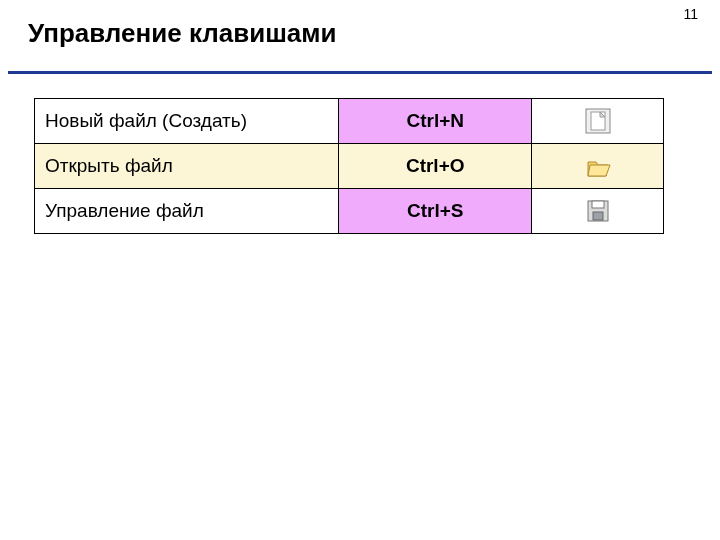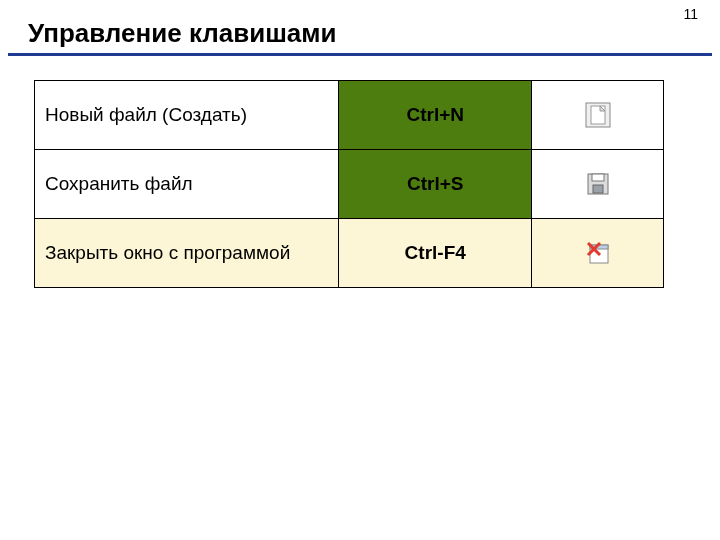--- a/index.html
+++ b/index.html
@@ -16,41 +16,41 @@
     position: absolute;
     top: 6px;
     right: 22px;
     font-size: 14px;
     color: #000;
   }
   .title {
     font-size: 26px;
     font-weight: bold;
     color: #000;
-    padding: 18px 0 4px 28px;
+    padding: 18px 0 22px 28px;
   }
   .title-rule {
     height: 3px;
     background: #1f3a93;
     margin: 0 8px 24px 8px;
   }
   table.shortcut-table {
     border-collapse: collapse;
     margin-left: 34px;
     width: 630px;
   }
   table.shortcut-table td {
     border: 1px solid #000;
-    padding: 20px 10px;
+    padding: 8px 10px;
     font-size: 19px;
     height: 44px;
     vertical-align: middle;
   }
   td.action { width: 300px; background: #fff; }
-  td.key    { width: 190px; background: #4d7c0f; text-align: center; font-weight: bold; }
+  td.key    { width: 190px; background: #f0abfc; text-align: center; font-weight: bold; }
   td.icon   { width: 130px; text-align: center; }
   tr.alt td.action, tr.alt td.key { background: #fcf6d6; }
   tr.alt td.icon { background: #fcf6d6; }
 
   .ico {
     display: inline-block;
     width: 28px;
     height: 28px;
     vertical-align: middle;
   }
@@ -71,41 +71,39 @@
     <td class="icon">
       <span class="ico">
         <svg viewBox="0 0 28 28" width="28" height="28">
           <rect x="2" y="2" width="24" height="24" fill="#f0f0f0" stroke="#888"></rect>
           <rect x="7" y="5" width="14" height="18" fill="#fff" stroke="#999"></rect>
           <polygon points="16,5 21,10 16,10" fill="#ddd" stroke="#999"></polygon>
         </svg>
       </span>
     </td>
   </tr>
+  <tr class="alt">
+    <td class="action">Открыть файл</td>
+    <td class="key">Ctrl+O</td>
+    <td class="icon">
+      <span class="ico">
+        <svg viewBox="0 0 28 28" width="28" height="28">
+          <polygon points="4,10 12,10 14,13 24,13 22,24 4,24" fill="#f7d26b" stroke="#b08a2e"></polygon>
+          <polygon points="6,13 26,13 22,24 4,24" fill="#ffe79a" stroke="#b08a2e"></polygon>
+        </svg>
+      </span>
+    </td>
+  </tr>
   <tr>
-    <td class="action">Сохранить файл</td>
+    <td class="action">Управление файл</td>
     <td class="key">Ctrl+S</td>
     <td class="icon">
       <span class="ico">
         <svg viewBox="0 0 28 28" width="28" height="28">
           <rect x="4" y="4" width="20" height="20" fill="#dcdcdc" stroke="#777"></rect>
           <rect x="8" y="4" width="12" height="7" fill="#fff" stroke="#777"></rect>
           <rect x="9" y="15" width="10" height="8" fill="#9aa1a8" stroke="#666"></rect>
         </svg>
       </span>
     </td>
   </tr>
-  <tr class="alt">
-    <td class="action">Закрыть окно с программой</td>
-    <td class="key">Ctrl-F4</td>
-    <td class="icon">
-      <span class="ico">
-        <svg viewBox="0 0 28 28" width="28" height="28">
-          <rect x="6" y="6" width="18" height="18" fill="#fff" stroke="#888"></rect>
-          <rect x="6" y="6" width="18" height="4" fill="#b9cfe7" stroke="#888"></rect>
-          <line x1="4" y1="4" x2="16" y2="16" stroke="#e23b2e" stroke-width="3"></line>
-          <line x1="16" y1="4" x2="4" y2="16" stroke="#e23b2e" stroke-width="3"></line>
-        </svg>
-      </span>
-    </td>
-  </tr>
 </tbody>
   </table>
 
 </body></html>

